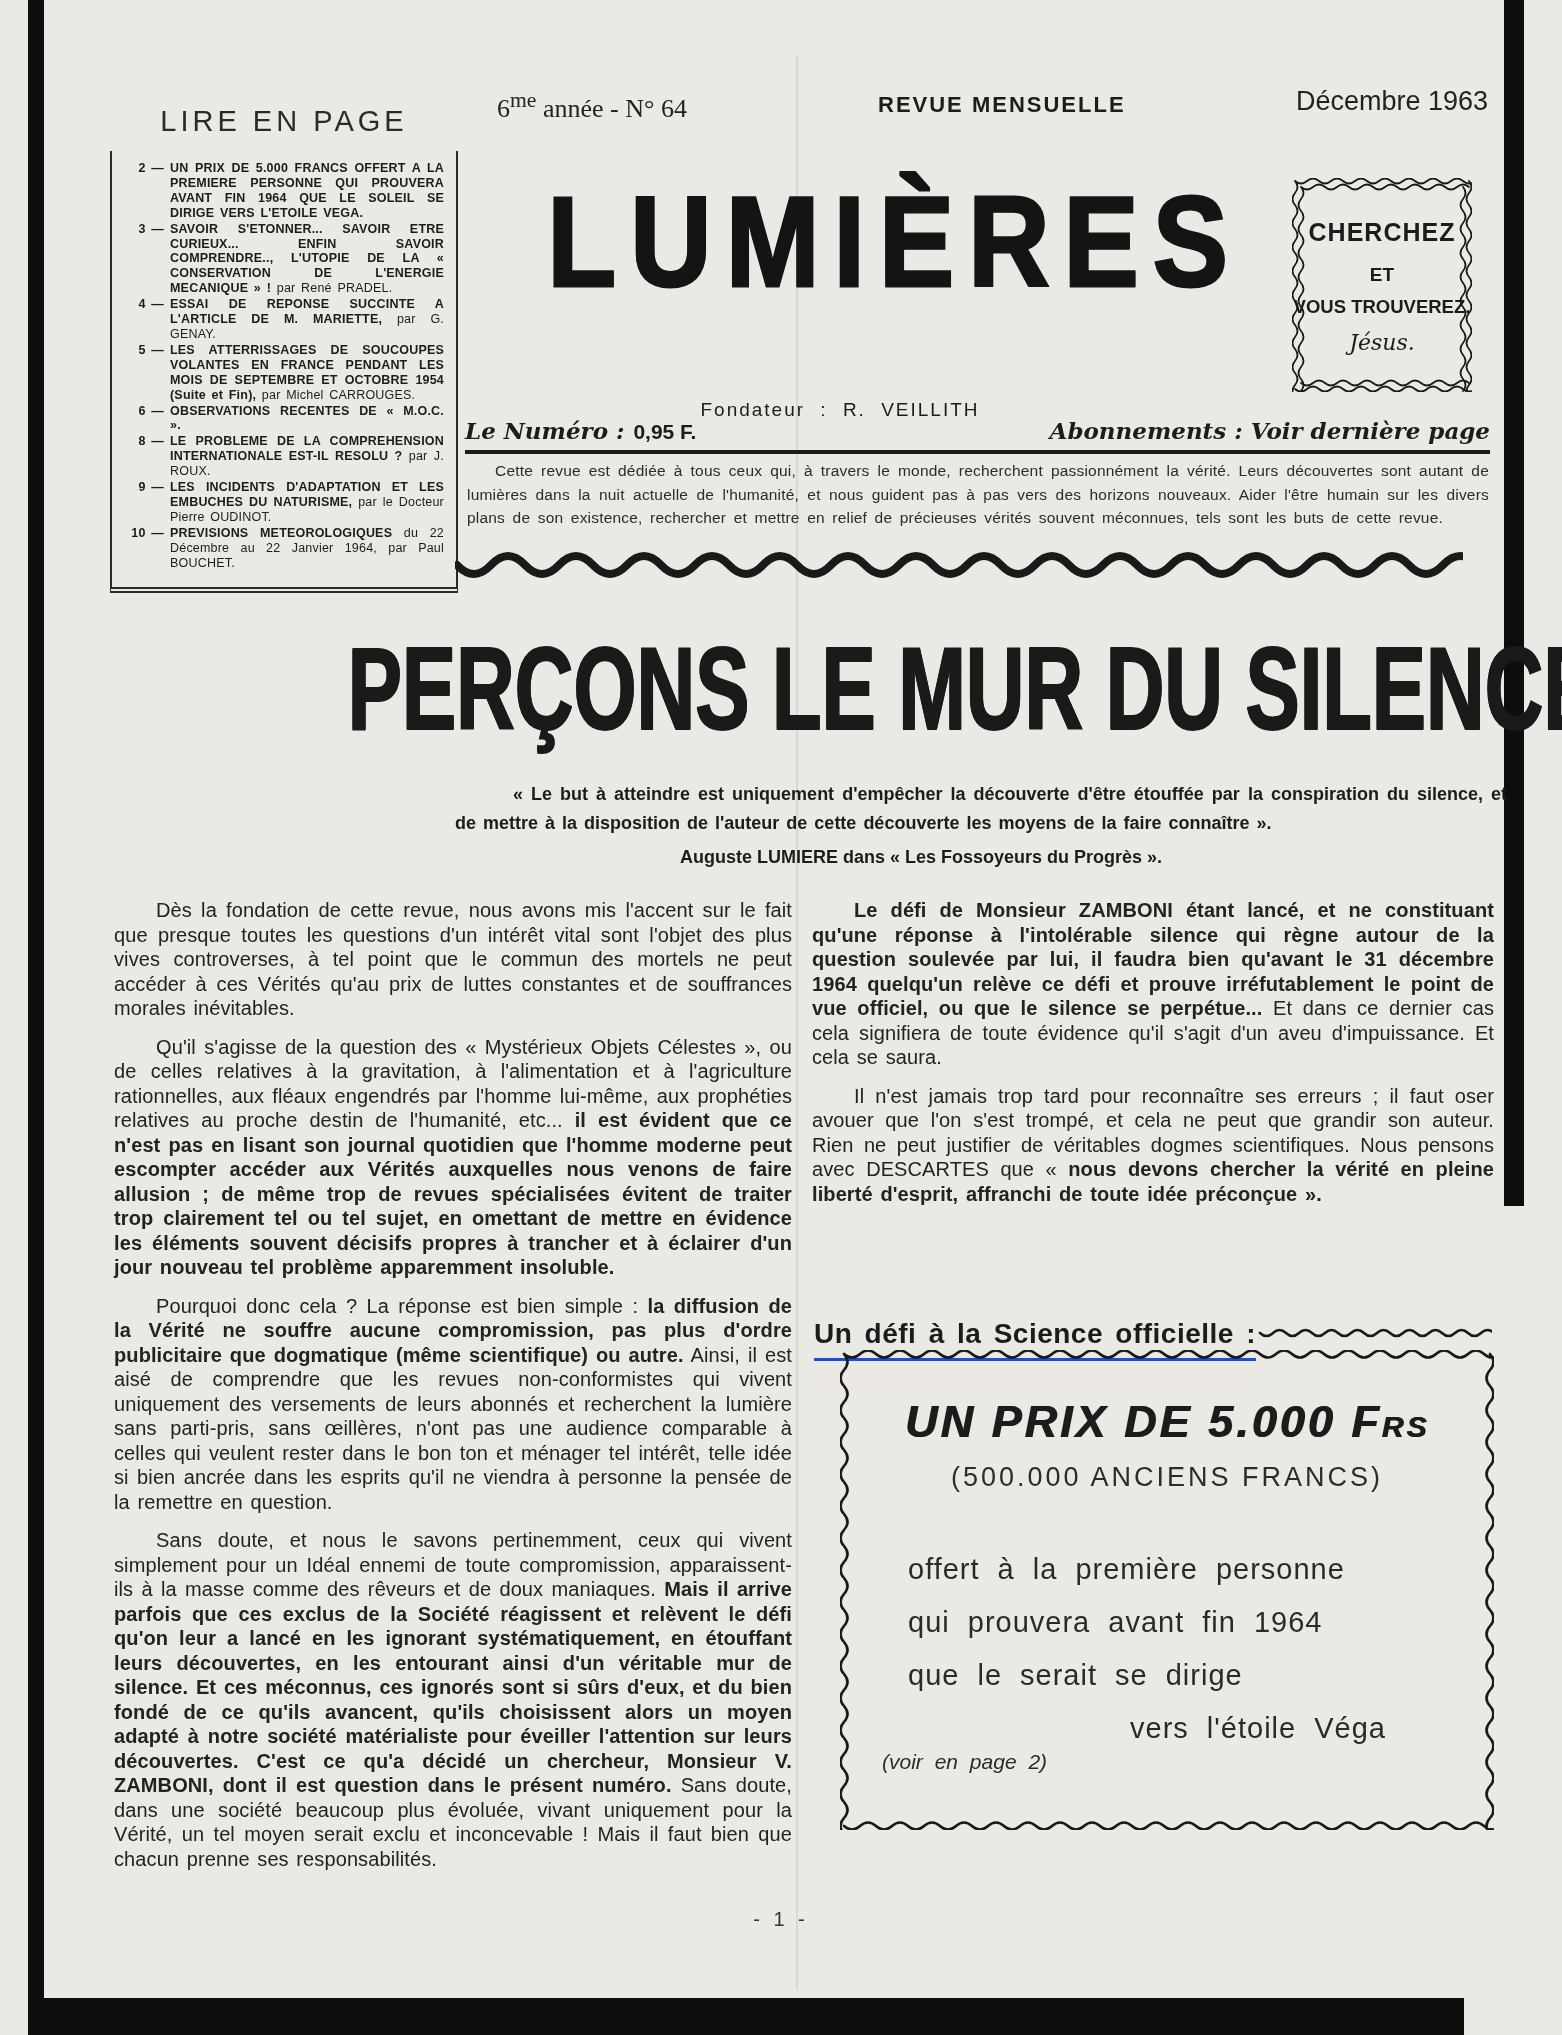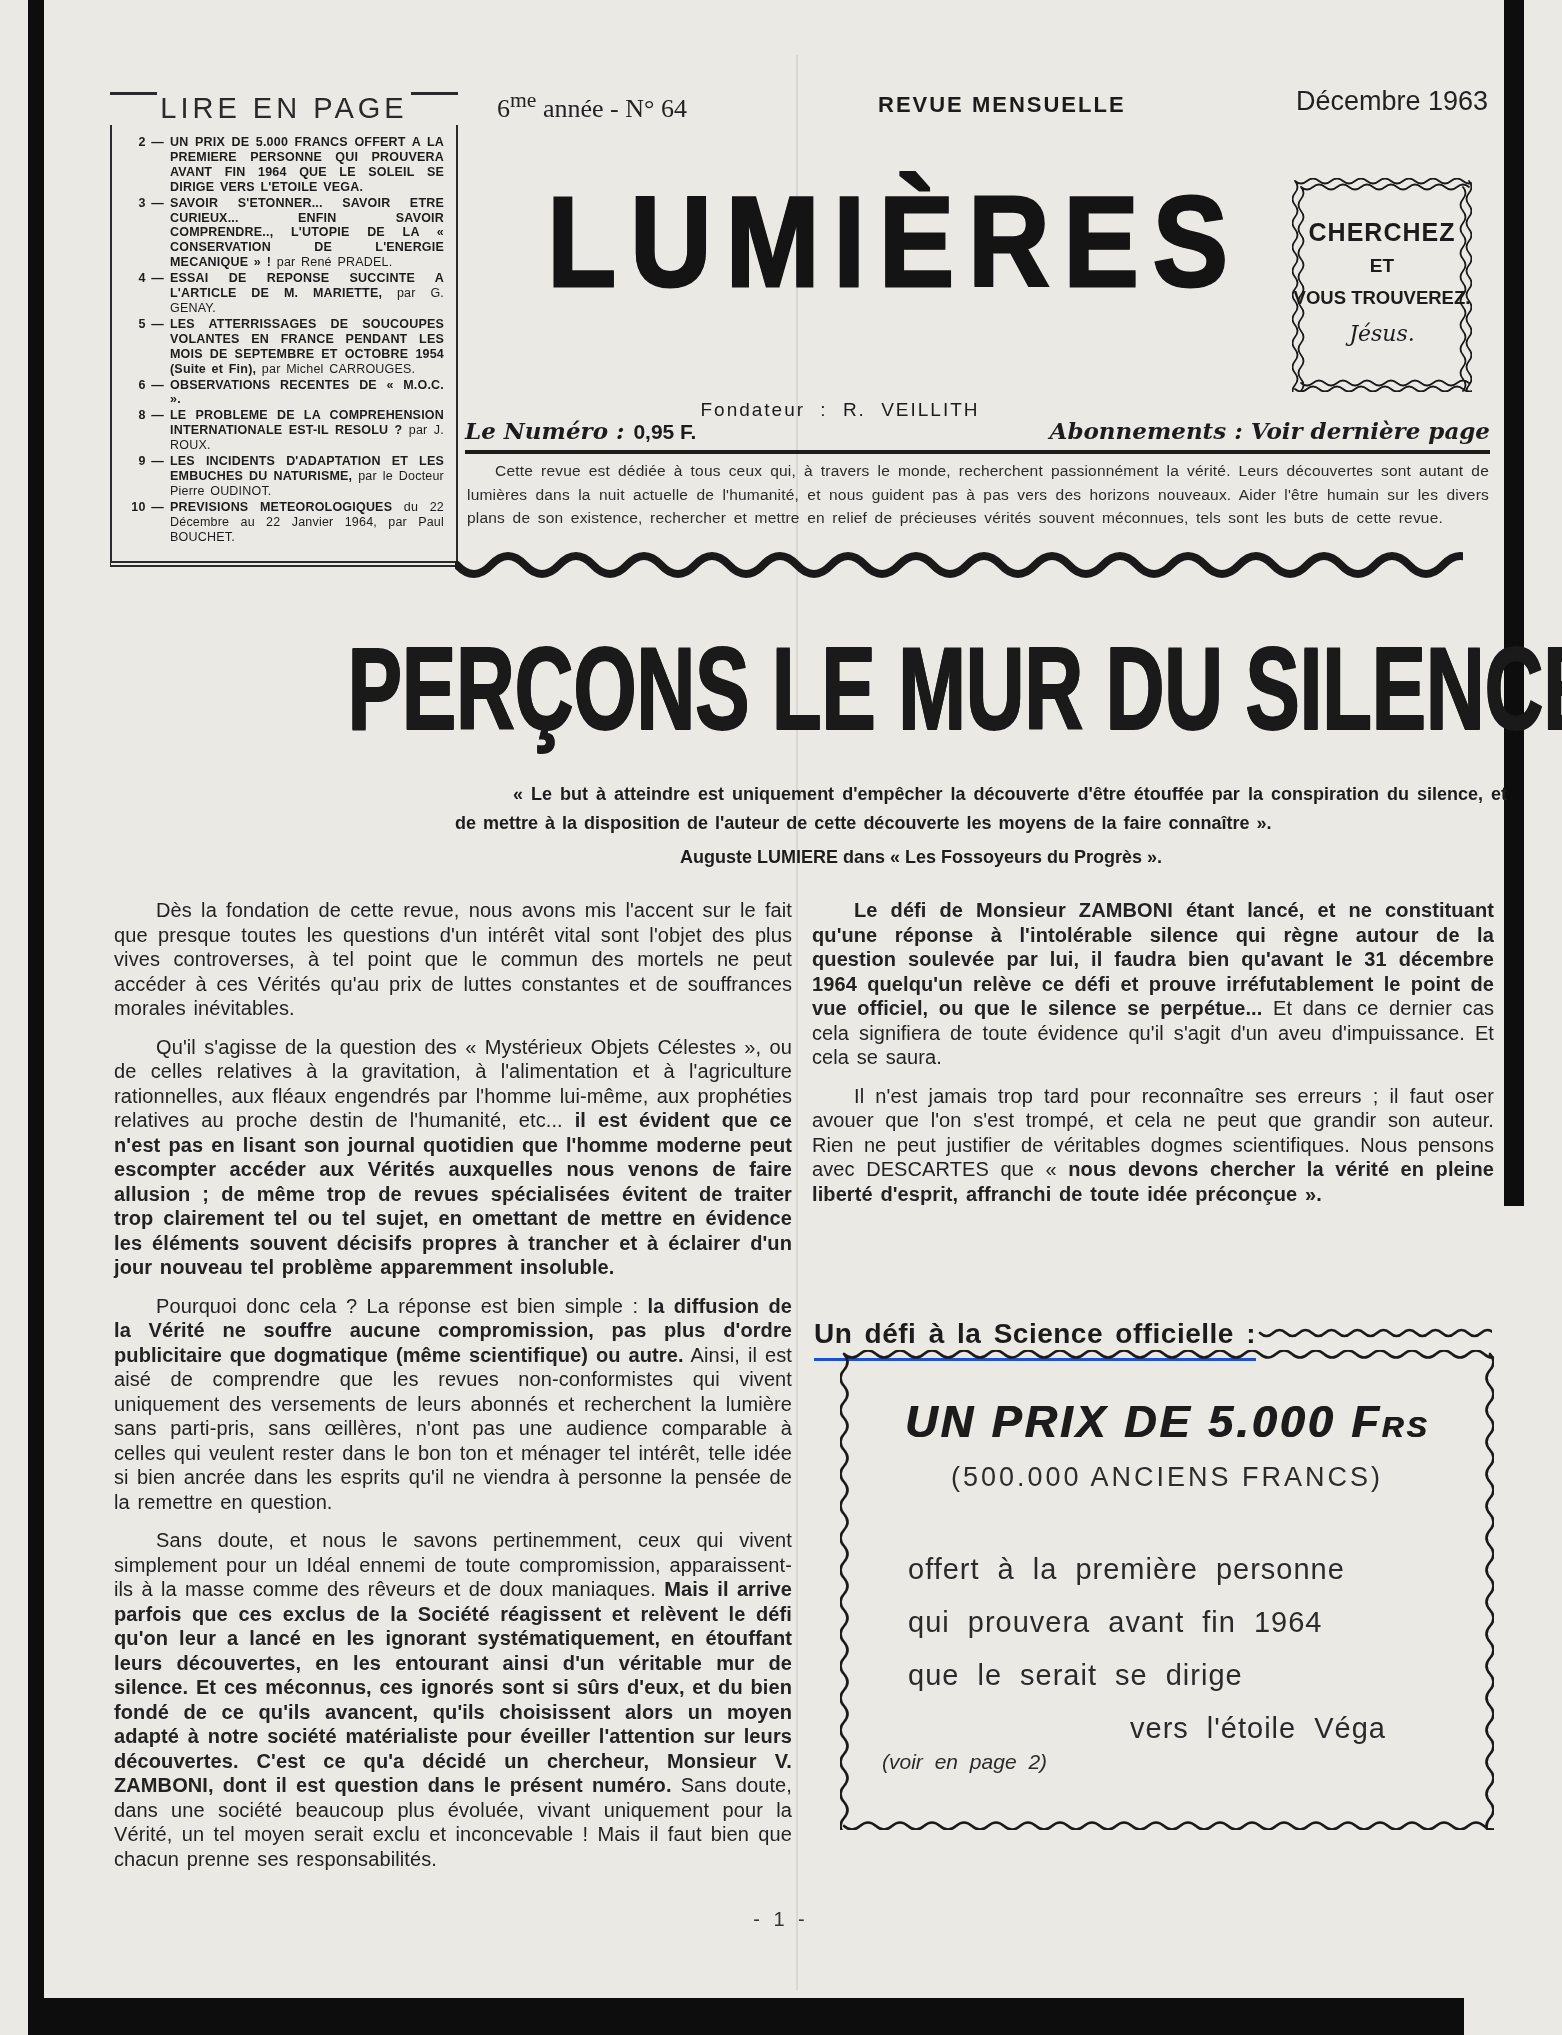--- a/index.html
+++ b/index.html
@@ -6,21 +6,21 @@
   .page{position:relative;width:1562px;height:2035px;background:#eae9e4;overflow:hidden;
         font-family:"Liberation Sans",sans-serif;color:#1c1c1c;}
   
   .bar{position:absolute;background:#0d0d0d;}
   .bar-left{left:28px;top:0;width:16px;height:2035px;}
   .bar-right{left:1504px;top:0;width:20px;height:1206px;}
   .bar-bottom{left:44px;top:1998px;width:1420px;height:37px;}
   .fold{position:absolute;left:796px;top:55px;width:2px;height:1935px;background:rgba(90,90,85,.12);}
   .abs{position:absolute;}
   
-  .toc-title-row{display:flex;align-items:flex-start;gap:3px;}
+  .toc-title-row{display:flex;align-items:center;gap:10px;flex-direction:column;}
   .toc-dash{flex:1;border-top:3px solid #2a2a2a;}
   .toc-title{font-size:29px;letter-spacing:4px;color:#2a2a2a;white-space:nowrap;}
   .toc-box{border-left:2px solid #2a2a2a;border-right:2px solid #2a2a2a;border-bottom:6px double #2a2a2a;
            padding:10px 12px 16px 10px;}
   .toc-list{list-style:none;margin:0;padding:0;font-size:12.5px;line-height:14.9px;}
   .toc-list li{position:relative;padding-left:48px;margin-bottom:1px;text-align:justify;
                font-weight:700;letter-spacing:.2px;word-spacing:2px;}
   .toc-num{position:absolute;left:0;top:0;width:42px;text-align:right;font-weight:700;}
   .credit{font-weight:400;}
   
@@ -35,21 +35,21 @@
   .mast2{font-size:122px;letter-spacing:4px;transform:scaleX(.72);}
   .founder{font-size:19px;letter-spacing:2px;text-align:center;word-spacing:8px;}
   .script{font-family:"DejaVu Serif",serif;font-style:italic;font-weight:700;font-size:23px;}
   .price-val{font-family:"Liberation Sans",sans-serif;font-style:normal;font-weight:700;font-size:21px;}
   .rule{background:#1b1b1b;height:4px;}
   .intro{font-size:15.5px;line-height:23.6px;text-align:justify;color:#2b2b2b;
          text-indent:28px;word-spacing:3px;letter-spacing:.2px;}
   
   .motto{text-align:center;}
   .motto-l1{font-size:25px;font-weight:700;letter-spacing:1px;margin-top:40px;}
-  .motto-l2{font-size:19px;font-weight:700;margin-top:8px;}
+  .motto-l2{font-size:19px;font-weight:700;margin-top:17px;}
   .motto-l3{font-size:18.5px;font-weight:700;margin-top:10px;letter-spacing:0;}
   .motto-l4{font-family:"DejaVu Serif",serif;font-style:italic;font-size:22px;margin-top:12px;}
   
   .headline{text-align:center;white-space:nowrap;}
   .headline-inner{display:inline-block;font-size:116px;font-weight:700;transform:scaleX(.70);
                   -webkit-text-stroke:2px #1a1a1a;color:#1a1a1a;
                   text-shadow:1px 0 0 #1a1a1a,-1px 0 0 #1a1a1a;}
   
   .quote{font-size:18px;font-weight:700;line-height:28.5px;text-align:justify;
          text-indent:58px;word-spacing:2px;}

